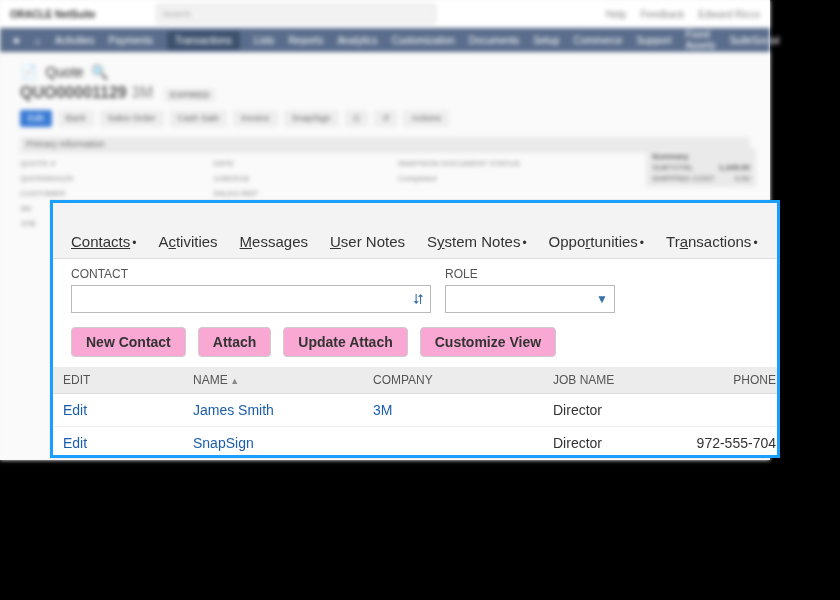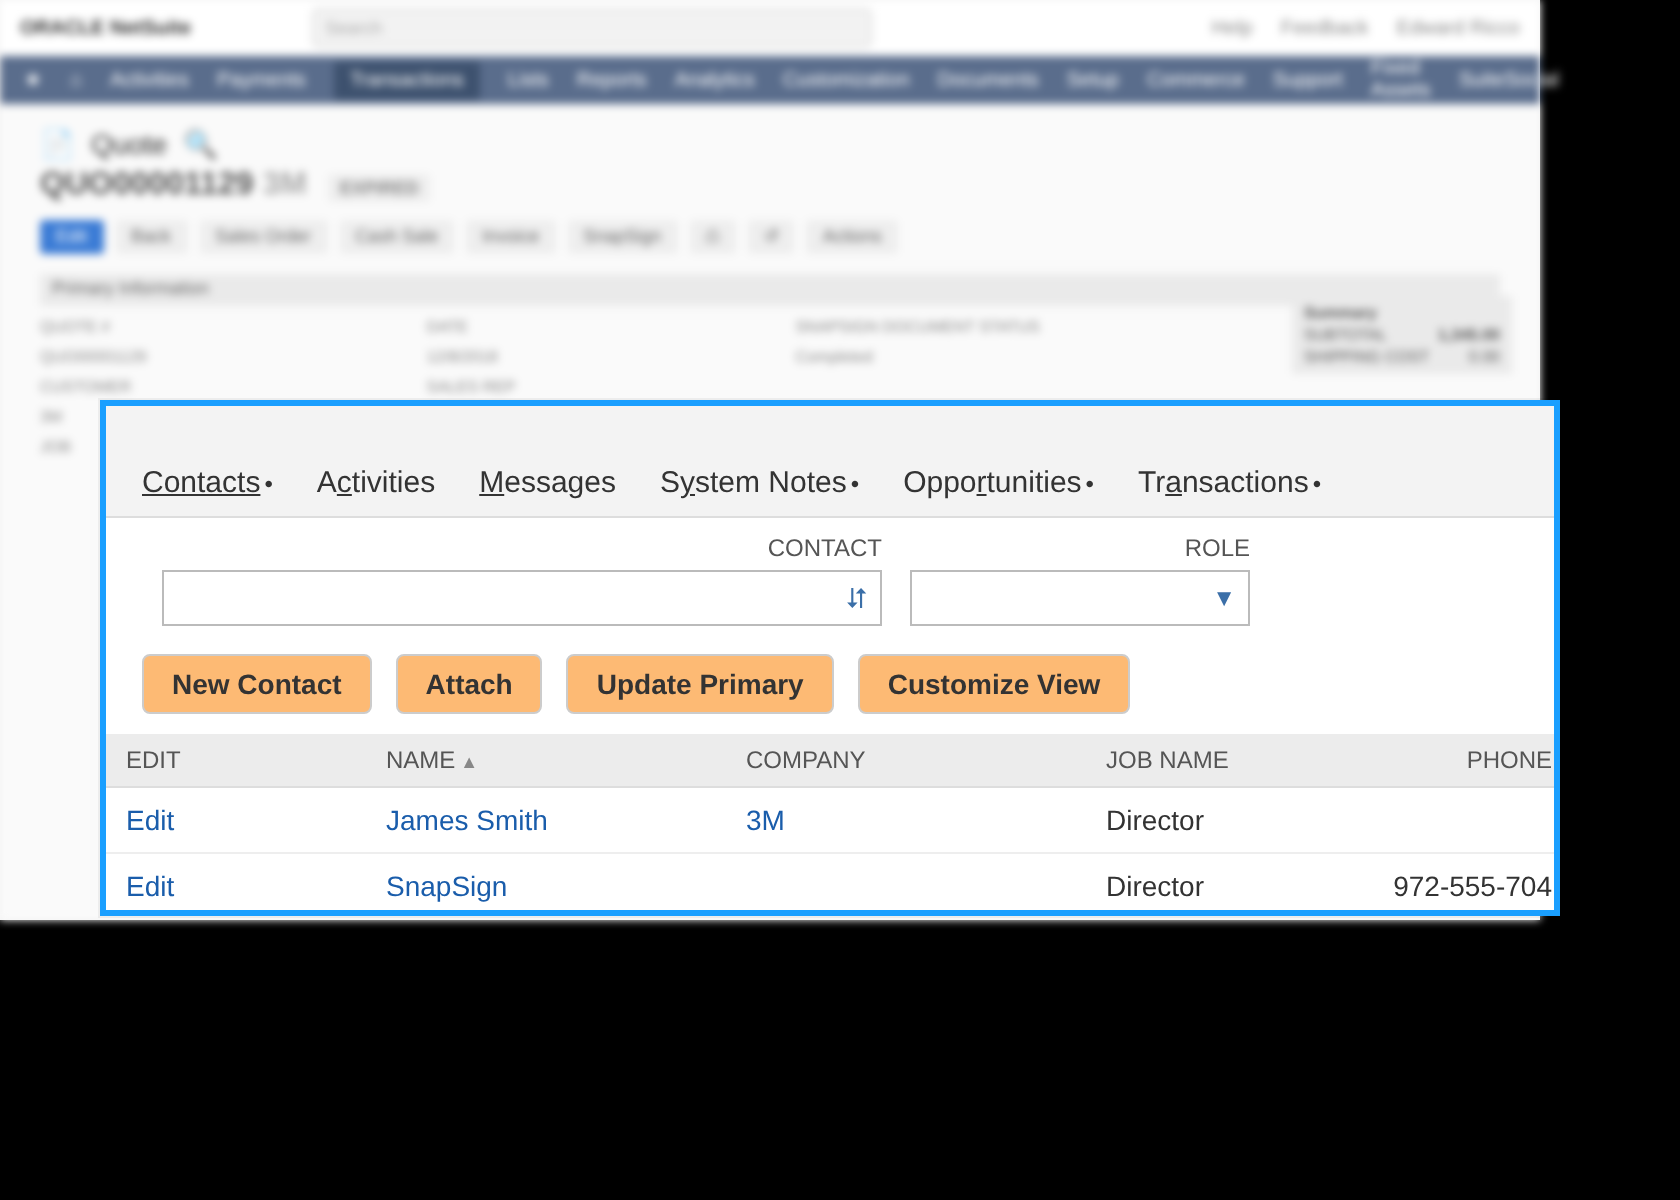--- a/index.html
+++ b/index.html
@@ -28,30 +28,30 @@
   .bg-summary-row { display:flex; justify-content:space-between; margin-top:2px;}
 
   
   .panel { position: absolute; top: 200px; left: 50px; right: -10px; height: 258px; background: #fff; border: 3px solid #1a9fff; box-shadow: 0 0 0 1px rgba(0,0,0,0.05); overflow:hidden; }
   .tabs { display: flex; gap: 22px; padding: 10px 18px 8px; font-size: 15px; color: #333; border-bottom: 1px solid #ddd; background:#f3f3f3; align-items:flex-end;}
   .tab { cursor: pointer; position:relative; }
   .tab .ul { text-decoration: underline; }
   .tab.active { font-weight: normal; margin-top: 20px; }
   .tab .dot { font-size: 12px; vertical-align: middle; margin-left:2px;}
 
-  .filters { display:flex; gap:14px; padding: 8px 28px 10px; text-align: right; }
+  .filters { display:flex; gap:14px; padding: 8px 18px 10px; }
   .filter { display:flex; flex-direction:column; gap:4px;}
   .filter label { font-size:12px; color:#555;}
   .combo { width: 360px; height: 28px; border:1px solid #bbb; background:#fff; display:flex; align-items:center; justify-content:flex-end; padding:0 6px;}
   .combo.small { width: 170px;}
   .combo .arrows { color:#3b6fa8; font-size:14px; line-height:10px;}
   .combo .dd { color:#3b6fa8; font-size:12px;}
 
   .action-btns { display:flex; gap:12px; padding: 4px 18px 10px;}
-  .btn { background:#fdba74; border:1px solid #ccc; border-radius:4px; padding:6px 14px; font-size:14px; font-weight:bold; color:#333; cursor:pointer;}
+  .btn { background:#f9a8d4; border:1px solid #ccc; border-radius:4px; padding:6px 14px; font-size:14px; font-weight:bold; color:#333; cursor:pointer;}
 
   table.grid { width:100%; border-collapse:collapse; font-size:14px;}
   table.grid th { background:#ececec; color:#555; font-weight:normal; font-size:12px; text-align:left; padding:6px 10px; border-bottom:1px solid #ddd;}
   table.grid th.sorted::after { content:" ▲"; font-size:9px; color:#888;}
   table.grid td { padding:8px 10px; border-bottom:1px solid #eee; color:#333;}
   table.grid td a { color:#1a5dab; text-decoration:none;}
   table.grid th:nth-child(5), table.grid td:nth-child(5){ text-align:right; padding-right:1px;}
 </style>
 </head>
 <body>
@@ -135,20 +135,21 @@
           <span>0.00</span>
         </div>
     </div>
   </div>
 
   <div class="panel">
     <div class="tabs">
       <span class="tab active"><span class="ul">Contacts</span><span class="dot">•</span></span>
       <span class="tab"><span>A</span><span class="ul">c</span><span>tivities</span></span>
       <span class="tab"><span class="ul">M</span><span>essages</span></span>
+      <span class="tab"><span class="ul">U</span><span>ser Notes</span></span>
       <span class="tab"><span>S</span><span class="ul">y</span><span>stem Notes</span><span class="dot">•</span></span>
       <span class="tab"><span>Oppo</span><span class="ul">r</span><span>tunities</span><span class="dot">•</span></span>
       <span class="tab"><span>Tr</span><span class="ul">a</span><span>nsactions</span><span class="dot">•</span></span>
     </div>
 
     <div class="filters">
       <div class="filter">
         <label>CONTACT</label>
         <div class="combo">
           <span class="arrows">⮃</span>
@@ -158,21 +159,21 @@
         <label>ROLE</label>
         <div class="combo small">
           <span class="dd">▼</span>
         </div>
       </div>
     </div>
 
     <div class="action-btns">
       <button class="btn">New Contact</button>
       <button class="btn">Attach</button>
-      <button class="btn">Update Primary</button>
+      <button class="btn">Update Attach</button>
       <button class="btn">Customize View</button>
     </div>
 
     <table class="grid">
       <thead>
         <tr>
           <th style="width:130px;">EDIT</th>
           <th class="sorted" style="width:180px;">NAME</th>
           <th style="width:180px;">COMPANY</th>
           <th>JOB NAME</th>

